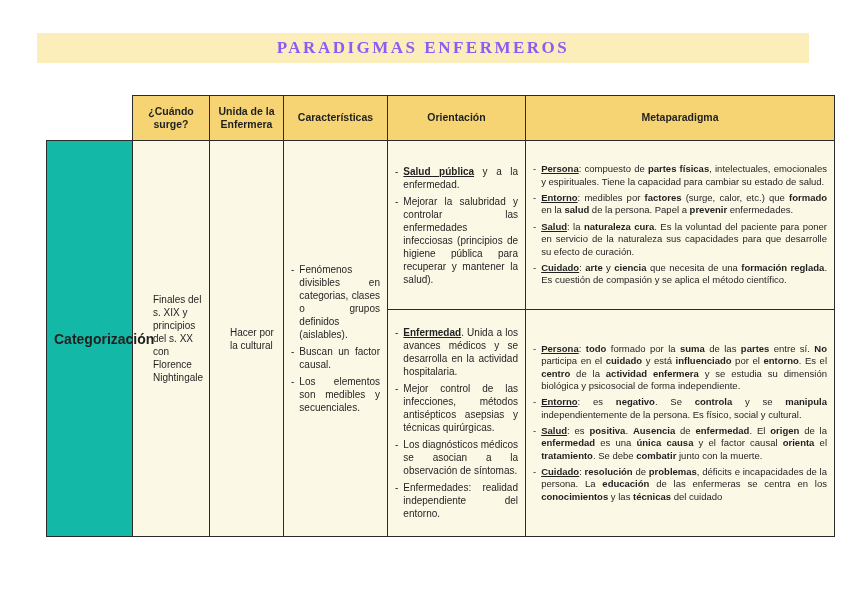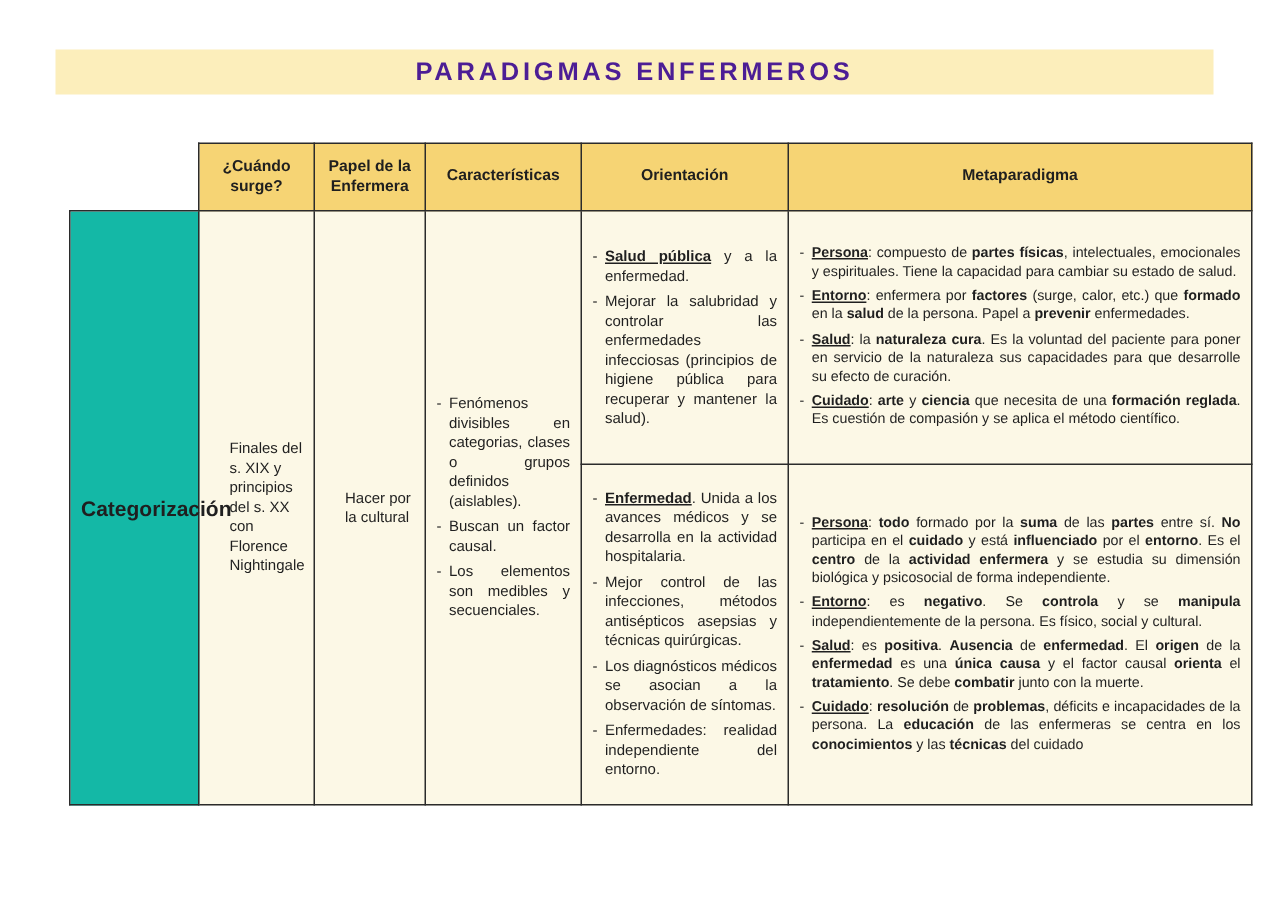--- a/index.html
+++ b/index.html
@@ -8,21 +8,21 @@
     font-family:"Liberation Sans", sans-serif; color:#1f1f1f;
     position:relative; overflow:hidden;
   }
   .page { position:absolute; inset:0; }
 
   .banner {
     position:absolute; left:37px; top:33px; width:772px; height:30px;
     background:#fceebb; display:flex; align-items:center; justify-content:center;
   }
   .title {
-    color:#4c1d95; font-weight:bold; font-size:17px; letter-spacing:2.5px;
+    color:#8b5cf6; font-weight:bold; font-size:17px; letter-spacing:2.5px;font-family:Liberation Serif, serif;
   }
 
   table.main {
     position:absolute; left:30px; top:95px;
     border-collapse:collapse; table-layout:fixed;
     width:788px;
     margin-left:16px;
   }
   td, th { border:1px solid #2b2b2b; vertical-align:middle; padding:5px 7px; }
   td.nohead { border:none; background:#ffffff; }
@@ -72,21 +72,21 @@
         <col class="c-cuando">
         <col class="c-papel">
       <col class="c-carac">
         <col class="c-orient">
         <col class="c-meta">
     </colgroup>
     <tbody>
       <tr>
         <td class="nohead"></td>
         <th class="colhead">¿Cuándo surge?</th>
-        <th class="colhead">Papel de la Enfermera</th>
+        <th class="colhead">Unida de la Enfermera</th>
         <th class="colhead">Características</th>
         <th class="colhead">Orientación</th>
         <th class="colhead">Metaparadigma</th>
       </tr>
       <tr class="sub1">
         <td class="rowlabel" rowspan="2">Categorización</td>
         <td class="body plain" rowspan="2">Finales del s. XIX y principios del s. XX con Florence Nightingale</td>
         <td class="body plain" rowspan="2">Hacer por la cultural</td>
         <td class="body" rowspan="2">
             <div class="li">
@@ -112,21 +112,21 @@
               <span class="li-text"><span>Mejorar la salubridad y controlar las enfermedades infecciosas (principios de higiene pública para recuperar y mantener la salud).</span></span>
             </div>
           </td>
         <td class="body small vtop">
             <div class="li">
               <span class="dash">-</span>
               <span class="li-text"><span class="b u">Persona</span><span>: compuesto de </span><span class="b">partes físicas</span><span>, intelectuales, emocionales y espirituales. Tiene la capacidad para cambiar su estado de salud.</span></span>
             </div>
             <div class="li">
               <span class="dash">-</span>
-              <span class="li-text"><span class="b u">Entorno</span><span>: enfermera por </span><span class="b">factores</span><span> (surge, calor, etc.) que </span><span class="b">formado</span><span> en la </span><span class="b">salud</span><span> de la persona. Papel a </span><span class="b">prevenir</span><span> enfermedades.</span></span>
+              <span class="li-text"><span class="b u">Entorno</span><span>: medibles por </span><span class="b">factores</span><span> (surge, calor, etc.) que </span><span class="b">formado</span><span> en la </span><span class="b">salud</span><span> de la persona. Papel a </span><span class="b">prevenir</span><span> enfermedades.</span></span>
             </div>
             <div class="li">
               <span class="dash">-</span>
               <span class="li-text"><span class="b u">Salud</span><span>: la </span><span class="b">naturaleza cura</span><span>. Es la voluntad del paciente para poner en servicio de la naturaleza sus capacidades para que desarrolle su efecto de curación.</span></span>
             </div>
             <div class="li">
               <span class="dash">-</span>
               <span class="li-text"><span class="b u">Cuidado</span><span>: </span><span class="b">arte</span><span> y </span><span class="b">ciencia</span><span> que necesita de una </span><span class="b">formación reglada</span><span>. Es cuestión de compasión y se aplica el método científico.</span></span>
             </div>
           </td>

